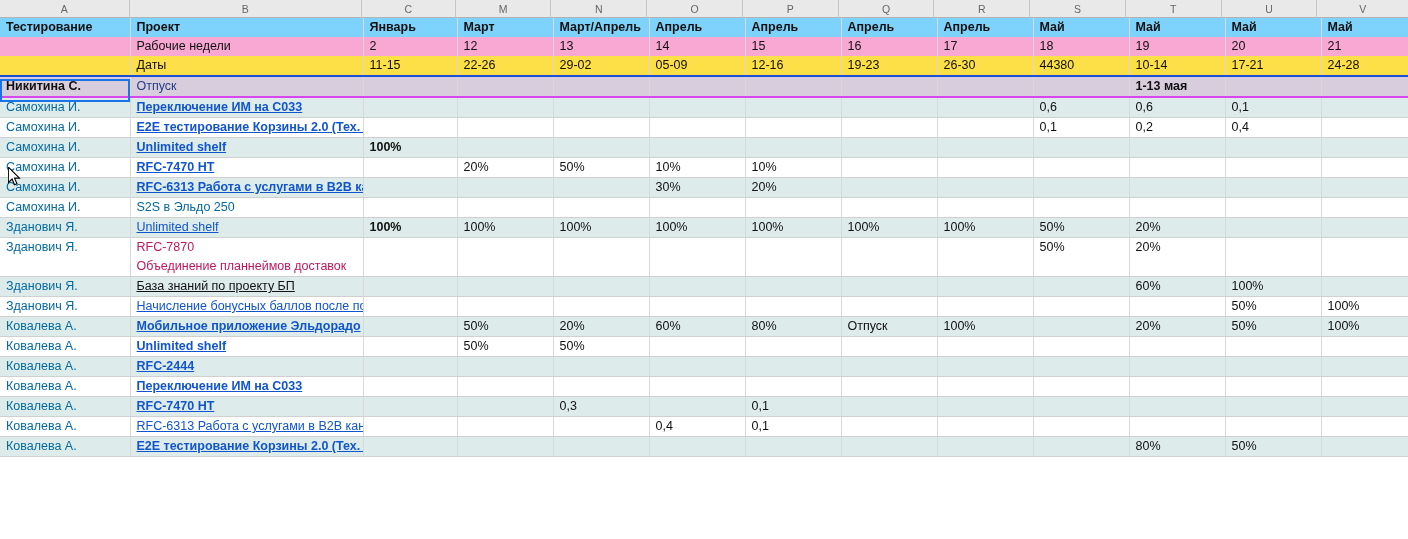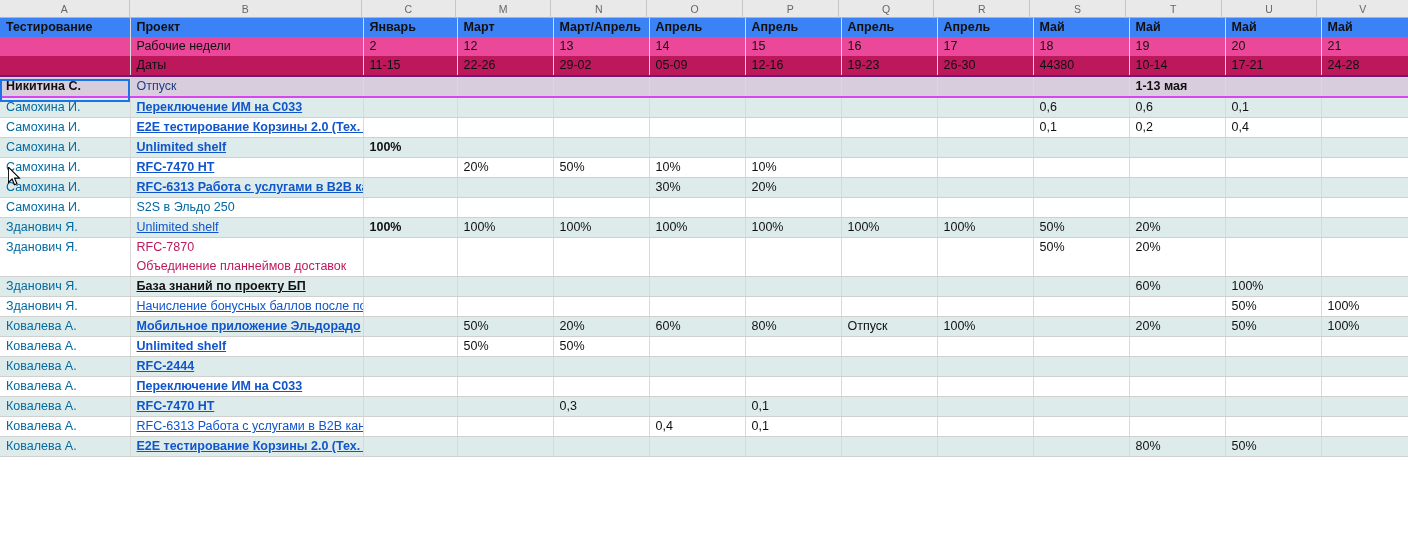--- a/index.html
+++ b/index.html
@@ -33,34 +33,34 @@
     padding:0 6px;vertical-align:top;
     border-right:1px solid #d9d9d9;
     border-bottom:1px solid #d0d0d0;
     box-sizing:border-box;
     overflow:hidden;white-space:nowrap;
     font-size:12.5px;line-height:19px;
   }
   td.wrap{white-space:normal;}
 
   
-  tr.r-head td{background:#3b82f6;border-bottom:none;font-weight:bold;}
-  tr.r-sub  td{background:#ec4899;border-bottom:none;font-weight:normal;}
-  tr.r-sub2 td{background:#be185d;border-bottom:2px solid #701a75;}
+  tr.r-head td{background:#7dd3fc;border-bottom:none;font-weight:bold;}
+  tr.r-sub  td{background:#f9a8d4;border-bottom:none;font-weight:normal;}
+  tr.r-sub2 td{background:#fde047;border-bottom:2px solid #1d4ed8;}
   tr.r-vac  td{background:#d8cddc;border-bottom:2px solid #d946ef;}
   tr.band   td{background:#ddeceb;}
   tr.plain  td{background:#ffffff;}
   tr.sep-top td{border-top:1px solid #555;}
 
   
   .name{color:#0369a1;}
   .link{color:#1155cc;text-decoration:underline;font-weight:bold;}
   .link-thin{color:#1155cc;text-decoration:underline;font-weight:normal;}
   .plainblue{color:#be185d;font-weight:normal;}
-  .darklink{color:#111;text-decoration:underline;font-weight:bold;margin-top:21px;}
+  .darklink{color:#111;text-decoration:underline;font-weight:normal;margin-top:21px;}
   .vac{color:#1f3f86;font-weight:normal;}
   .vacb{color:#111;font-weight:bold;}
   .num{color:#111;}
   .bold{font-weight:bold;}
 
   
   .activecell{
     position:absolute;left:0;top:79px;width:130px;height:23px;
     border:2px solid #1a73e8;box-sizing:border-box;pointer-events:none;
   }

